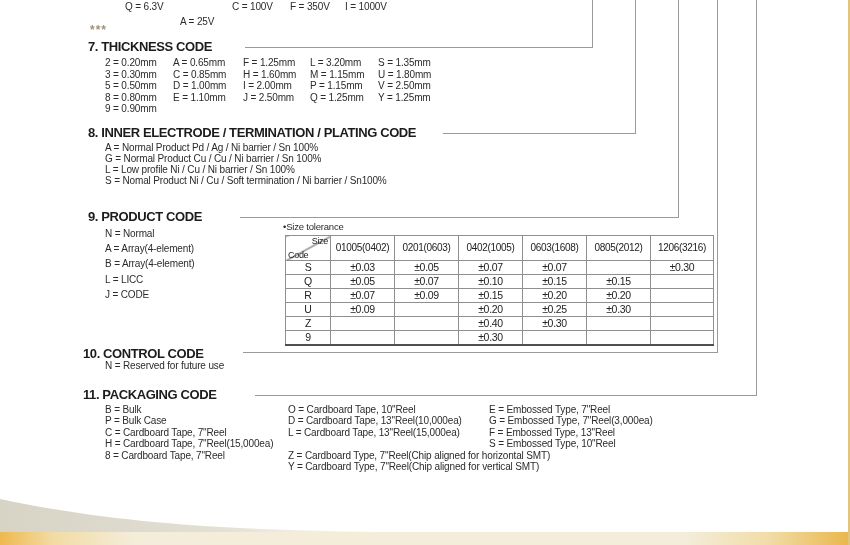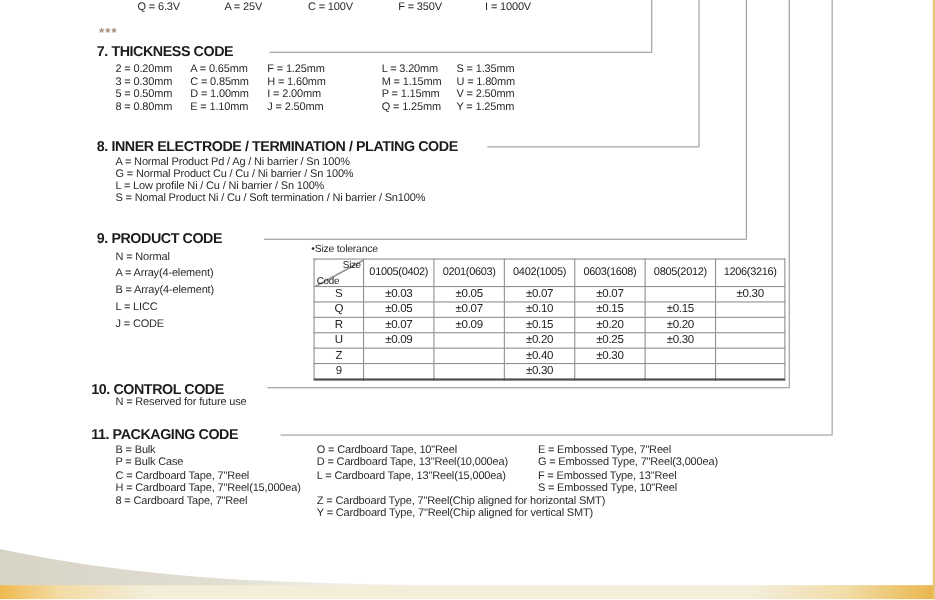--- a/index.html
+++ b/index.html
@@ -4,35 +4,35 @@
 <style>
   html,body{margin:0;padding:0;background:#fff;}
   #page{position:relative;width:850px;height:545px;background:#ffffff;overflow:hidden;
         font-family:"Liberation Sans",sans-serif;color:#2b2b2b;}
   .hline{position:absolute;height:1px;background:#9a9a9a;}
   .vline{position:absolute;width:1px;background:#9a9a9a;}
   .sec-title{position:absolute;font-weight:bold;font-size:13px;letter-spacing:-0.4px;
              color:#1c1c1c;white-space:nowrap;line-height:14px;}
   .body-line,.cell-line{font-size:10px;letter-spacing:-0.15px;color:#2b2b2b;white-space:nowrap;}
   .vgrid{position:absolute;left:125px;top:1px;}
-  .vgrid .row{display:flex;height:12px;line-height:12px;gap:24px;}
+  .vgrid .row{display:flex;height:12px;line-height:12px;}
   .vgrid span{display:inline-block;}
   .vgrid span:nth-child(1){width:55px;}
-  .vgrid span:nth-child(2){width:52px;}
+  .vgrid span:nth-child(2){width:52px;margin-top:15px;}
   .vgrid span:nth-child(3){width:58px;}
   .vgrid span:nth-child(4){width:55px;}
   .stars{position:absolute;left:90px;top:24px;font-weight:bold;font-size:12px;
          letter-spacing:1px;color:#a3907a;line-height:12px;}
   .tgrid{position:absolute;left:105px;top:57px;}
   .tgrid .row{display:flex;height:11.6px;line-height:11.6px;}
   .tgrid span{display:inline-block;}
   .tgrid span:nth-child(1){width:68px;}
   .tgrid span:nth-child(2){width:70px;}
   .tgrid span:nth-child(3){width:67px;}
-  .tgrid span:nth-child(4){width:68px;margin-left:37px;}
+  .tgrid span:nth-child(4){width:68px;}
   .list{position:absolute;}
   .list div{white-space:nowrap;}
   .lh11 div{height:11px;line-height:11px;}
   .lh114 div{height:11.4px;line-height:11.4px;}
   .lh152 div{height:15.2px;line-height:15.2px;}
   .tol-label{position:absolute;left:283px;top:221px;font-size:9.5px;letter-spacing:-0.2px;color:#2b2b2b;}
   table.tol{position:absolute;left:285px;top:235px;border-collapse:collapse;table-layout:fixed;
             border:1px solid #8f8f8f;border-bottom:2px solid #4f4f4f;}
   table.tol td{border:1px solid #8f8f8f;text-align:center;vertical-align:middle;
                font-size:10.5px;letter-spacing:-0.3px;color:#222;padding:0;height:13px;
@@ -102,20 +102,27 @@
       <span>P = 1.15mm</span>
       <span>V = 2.50mm</span>
     </div>
     <div class="row">
       <span>8 = 0.80mm</span>
       <span>E = 1.10mm</span>
       <span>J = 2.50mm</span>
       <span>Q = 1.25mm</span>
       <span>Y = 1.25mm</span>
     </div>
+    <div class="row">
+      <span>9 = 0.90mm</span>
+      <span></span>
+      <span></span>
+      <span></span>
+      <span></span>
+    </div>
   </div>
 
   <div class="sec-title" style="left:88px;top:126px;">8. INNER ELECTRODE / TERMINATION / PLATING CODE</div>
   <div class="list lh11 body-line" style="left:105px;top:142px;">
     <div>A = Normal Product Pd / Ag / Ni barrier / Sn 100%</div>
     <div>G = Normal Product Cu / Cu / Ni barrier / Sn 100%</div>
     <div>L = Low profile Ni / Cu / Ni barrier / Sn 100%</div>
     <div>S = Nomal Product Ni / Cu / Soft termination / Ni barrier / Sn100%</div>
   </div>
 

